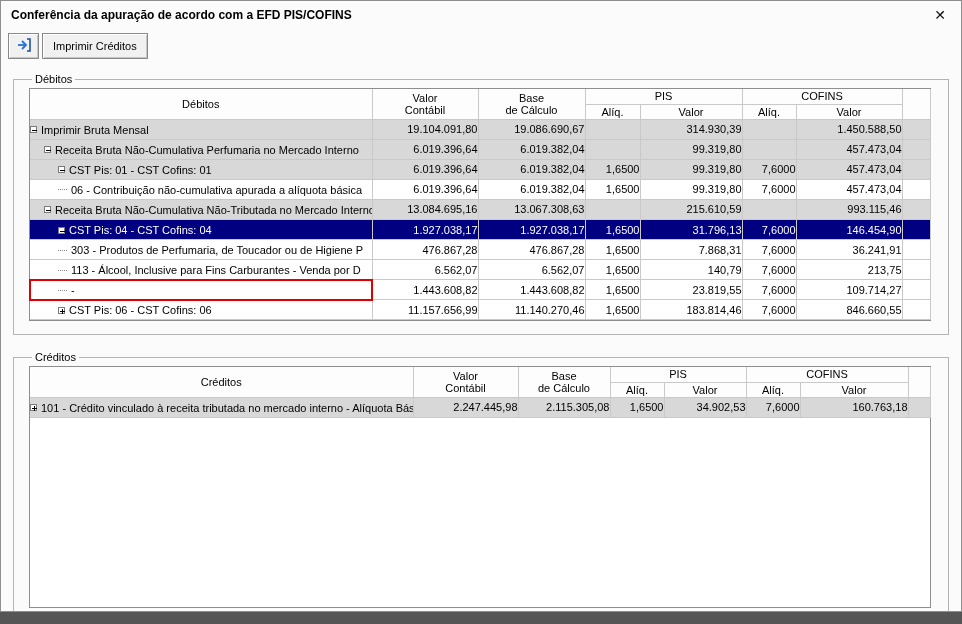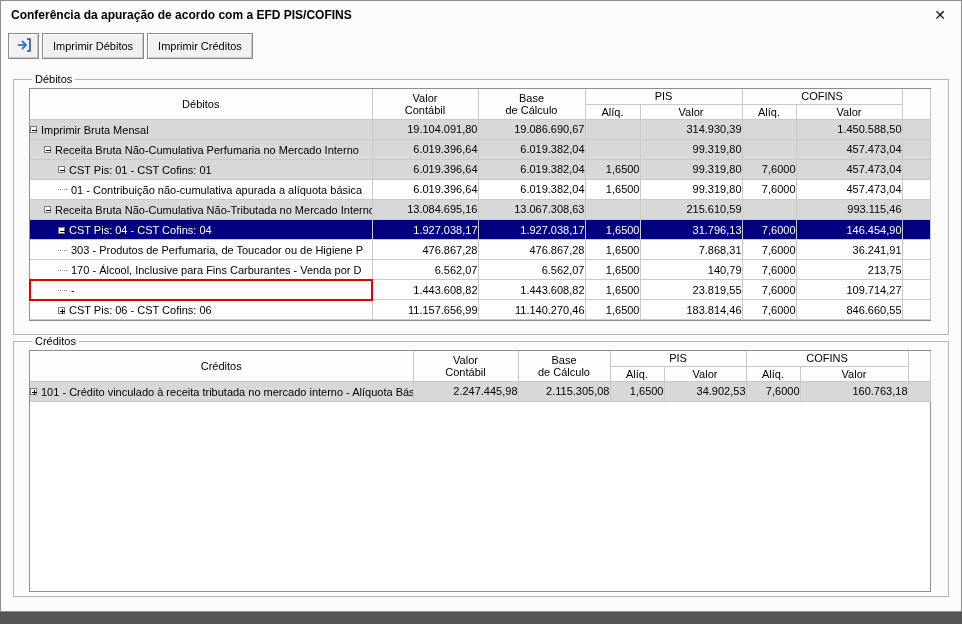--- a/index.html
+++ b/index.html
@@ -34,21 +34,21 @@
   }
   .tb-btn.icon{width:31px;padding:0;}
   fieldset.group{
     border:1px solid #b4b4b4;
     margin:0 12px;
     padding:1px 15px 6px 15px;
     min-width:0;
   }
   legend{font-size:11px;color:#000;padding:0 3px;margin-left:3px;}
   #debitos-box{height:262px;margin-top:8px;}
-  #creditos-box{height:262px;}
+  #creditos-box{height:262px;margin-top:16px;}
   .grid-wrap{
     border:1px solid var(--gridouter);
     background:#fff;
     width:902px;
     margin-top:2px;
   }
   #creditos-wrap{height:242px;}
   table.grid{border-collapse:collapse;table-layout:fixed;width:900px;font-size:11px;color:#000;}
   table.grid th{
     font-weight:400;background:#fdfdfd;
@@ -93,21 +93,20 @@
   <div class="toolbar">
     <button class="tb-btn icon">
       <span>
         <svg width="16" height="16" viewBox="0 0 16 16">
           <path d="M11 2h3v12h-3" fill="none" stroke="#1f4f9e" stroke-width="1.6"></path>
           <path d="M2 8h7" fill="none" stroke="#2a6fd6" stroke-width="1.8"></path>
           <path d="M6 4l4 4-4 4" fill="none" stroke="#2a6fd6" stroke-width="1.8"></path>
         </svg>
       </span>
     </button>
-    <button class="tb-btn">Imprimir Débitos</button>
     <button class="tb-btn">Imprimir Créditos</button>
   </div>
 
   <fieldset class="group" id="debitos-box">
     <legend>Débitos</legend>
     <div class="grid-wrap" id="debitos-wrap">
       <table class="grid">
         <colgroup>
           <col style="width:342px">
             <col style="width:106px">
@@ -165,21 +164,21 @@
               <td class="tree-cell"><span class="indent" style="width: 28px;"></span><span class="expander minus"></span><span class="row-label">CST Pis: 01 - CST Cofins: 01</span></td>
               <td class="num-cell">6.019.396,64</td>
               <td class="num-cell">6.019.382,04</td>
               <td class="num-cell">1,6500</td>
               <td class="num-cell">99.319,80</td>
               <td class="num-cell">7,6000</td>
               <td class="num-cell">457.473,04</td>
               <td class="fill-cell"></td>
             </tr>
             <tr>
-              <td class="tree-cell"><span class="indent" style="width: 28px;"></span><span class="leaf-dash"></span><span class="row-label">01 - Contribuição não-cumulativa apurada a alíquota básica</span></td>
+              <td class="tree-cell"><span class="indent" style="width: 28px;"></span><span class="leaf-dash"></span><span class="row-label">06 - Contribuição não-cumulativa apurada a alíquota básica</span></td>
               <td class="num-cell">6.019.396,64</td>
               <td class="num-cell">6.019.382,04</td>
               <td class="num-cell">1,6500</td>
               <td class="num-cell">99.319,80</td>
               <td class="num-cell">7,6000</td>
               <td class="num-cell">457.473,04</td>
               <td class="fill-cell"></td>
             </tr>
             <tr class="row-group">
               <td class="tree-cell"><span class="indent" style="width: 14px;"></span><span class="expander minus"></span><span class="row-label">Receita Bruta Não-Cumulativa Não-Tributada no Mercado Interno</span></td>
@@ -205,21 +204,21 @@
               <td class="tree-cell"><span class="indent" style="width: 28px;"></span><span class="leaf-dash"></span><span class="row-label">303 - Produtos de Perfumaria, de Toucador ou de Higiene P</span></td>
               <td class="num-cell">476.867,28</td>
               <td class="num-cell">476.867,28</td>
               <td class="num-cell">1,6500</td>
               <td class="num-cell">7.868,31</td>
               <td class="num-cell">7,6000</td>
               <td class="num-cell">36.241,91</td>
               <td class="fill-cell"></td>
             </tr>
             <tr>
-              <td class="tree-cell"><span class="indent" style="width: 28px;"></span><span class="leaf-dash"></span><span class="row-label">170 - Álcool, Inclusive para Fins Carburantes - Venda por D</span></td>
+              <td class="tree-cell"><span class="indent" style="width: 28px;"></span><span class="leaf-dash"></span><span class="row-label">113 - Álcool, Inclusive para Fins Carburantes - Venda por D</span></td>
               <td class="num-cell">6.562,07</td>
               <td class="num-cell">6.562,07</td>
               <td class="num-cell">1,6500</td>
               <td class="num-cell">140,79</td>
               <td class="num-cell">7,6000</td>
               <td class="num-cell">213,75</td>
               <td class="fill-cell"></td>
             </tr>
             <tr>
               <td class="tree-cell red-annot"><span class="indent" style="width: 28px;"></span><span class="leaf-dash"></span><span class="row-label">-</span></td>

